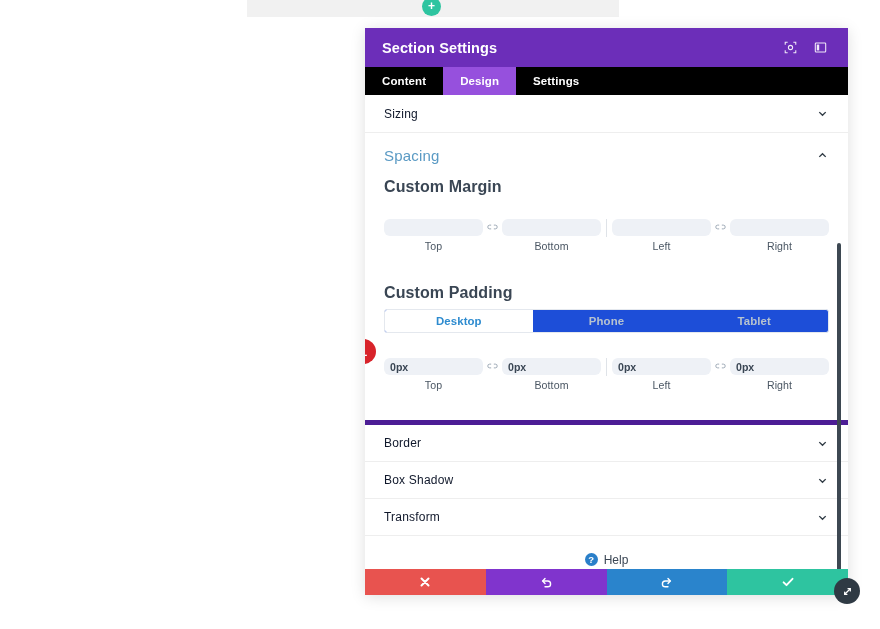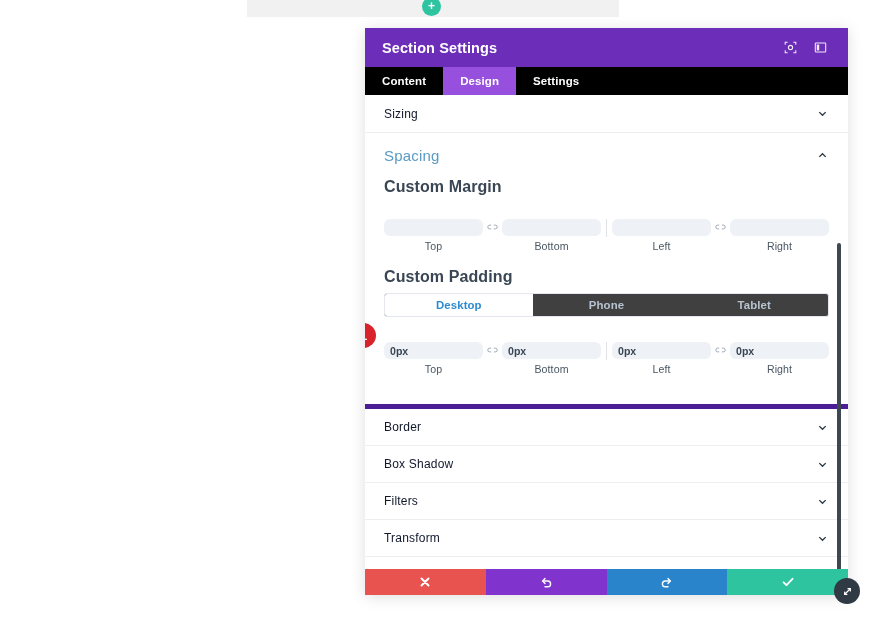--- a/index.html
+++ b/index.html
@@ -181,21 +181,21 @@
   }
 
   
   .device-toggle {
     margin: 0 19px 9px 19px;
     height: 22px;
     display: flex;
     border: 1px solid #e4e8ee;
     border-radius: 3px;
     overflow: hidden;
-    background: #404040;
+    background: #1d4ed8;
   }
   .device-btn {
     flex: 1;
     display: flex;
     align-items: center;
     justify-content: center;
     font-size: 11.4px;
     font-weight: bold;
     color: #b7c3cf;
     cursor: pointer;
@@ -418,21 +418,21 @@
               <path d="M5.3 2.1H3.4a2.4 2.4 0 000 4.8h1.9M8.7 2.1h1.9a2.4 2.4 0 010 4.8H8.7"></path>
             </svg>
           </div>
           <div class="field-cell">
             <input class="field-input" type="text" value="" style="">
             <div class="field-caption">Right</div>
           </div>
         </div>
       </div>
 
-      <div class="field-label" style="margin-top:0;">Custom Padding</div>
+      <div class="field-label" style="margin-top:16px;">Custom Padding</div>
       <div class="device-toggle">
         <div class="device-btn active">Desktop</div>
         <div class="device-btn">Phone</div>
         <div class="device-btn">Tablet</div>
       </div>
       <div class="quad-row">
         <div id="step-badge">1</div>
         <div class="quad-half">
           <div class="field-cell">
             <input class="field-input" type="text" value="0px" style="">
@@ -477,28 +477,20 @@
     </div>
     <div class="accordion-row">
       <div class="accordion-title">Box Shadow</div>
       <div class="chevron">
         <svg width="11" height="11" viewBox="0 0 12 12" fill="none" stroke="#2f3a44" stroke-width="1.5">
             <path d="M2.5 4.5L6 8L9.5 4.5"></path>
           </svg>
       </div>
     </div>
     <div class="accordion-row">
-      <div class="accordion-title">Filters</div>
-      <div class="chevron">
-        <svg width="11" height="11" viewBox="0 0 12 12" fill="none" stroke="#2f3a44" stroke-width="1.5">
-            <path d="M2.5 4.5L6 8L9.5 4.5"></path>
-          </svg>
-      </div>
-    </div>
-    <div class="accordion-row">
       <div class="accordion-title">Transform</div>
       <div class="chevron">
         <svg width="11" height="11" viewBox="0 0 12 12" fill="none" stroke="#2f3a44" stroke-width="1.5">
             <path d="M2.5 4.5L6 8L9.5 4.5"></path>
           </svg>
       </div>
     </div>
 
     <div id="help-row">
       <div id="help-icon">?</div>

